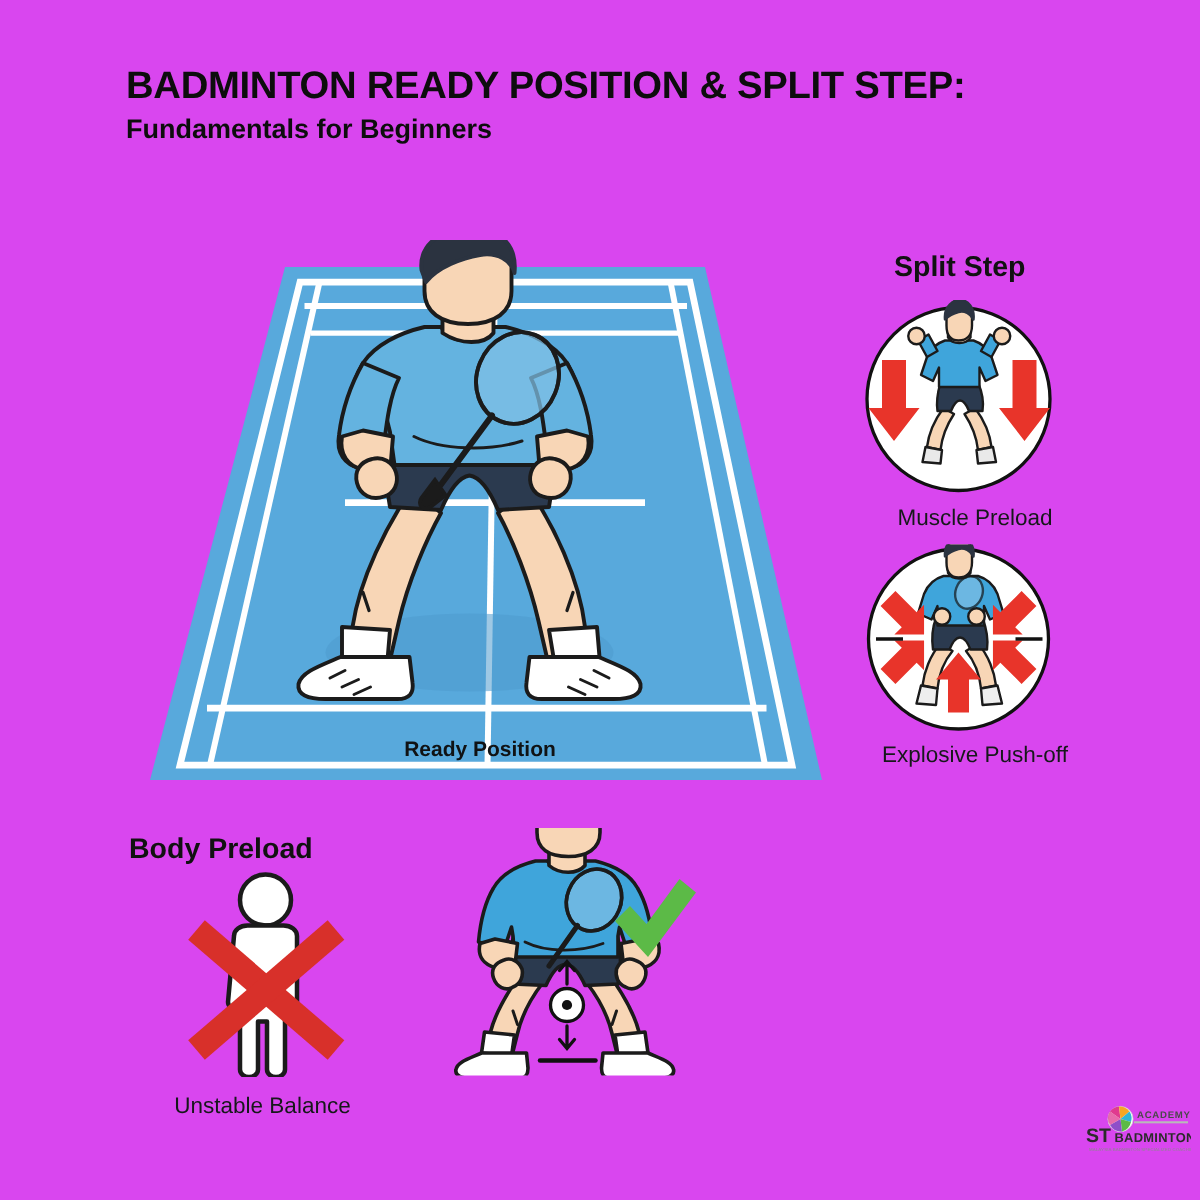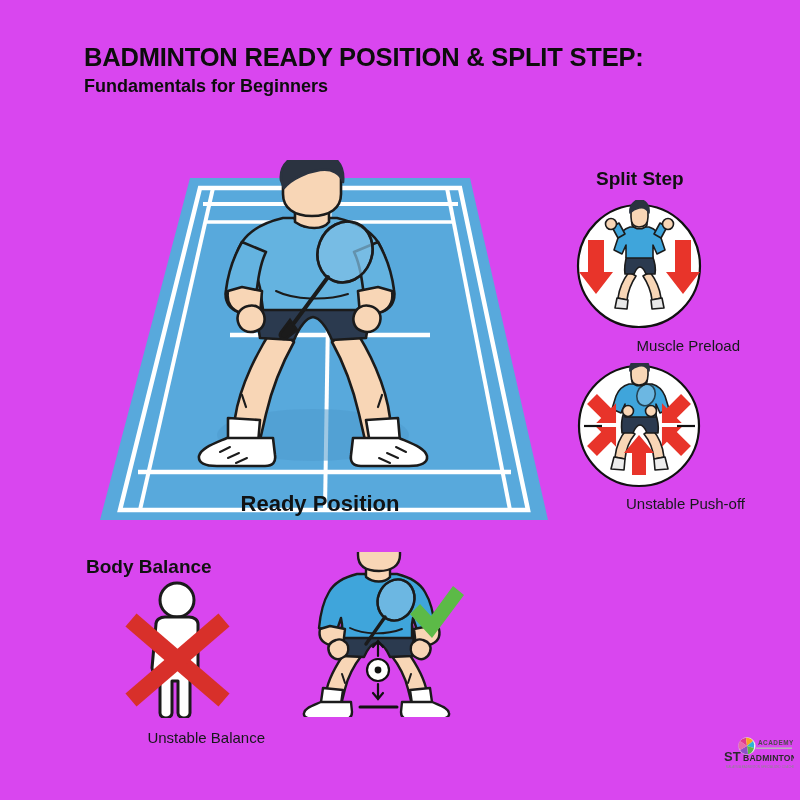--- a/index.html
+++ b/index.html
@@ -52,35 +52,35 @@
     color: #111111;
   }
   #split-step-heading { left: 596px; top: 168px; }
   #body-balance-heading { left: 86px; top: 556px; }
 
   
   .caption {
     position: absolute;
     font-size: 15px;
     color: #16181a;
-    text-align: right;
+    text-align: center;
     white-space: nowrap;
   }
   #caption-muscle-preload { left: 560px; top: 337px; width: 180px; }
   #caption-explosive-pushoff { left: 555px; top: 495px; width: 190px; }
   #caption-unstable { left: 85px; top: 729px; width: 180px; }
   #caption-stable { left: 295px; top: 729px; width: 180px; }
 
   .court-label {
     position: absolute;
     left: 195px;
     top: 491px;
     width: 250px;
     text-align: center;
-    font-size: 22px;
+    font-size: 14px;
     font-weight: bold;
     color: #101214;
     white-space: nowrap;
   }
 
   
   .svg-layer { position: absolute; }
   #court-illustration { left: 70px; top: 160px; }
   #split-step-circle-1 { left: 572px; top: 200px; }
   #split-step-circle-2 { left: 572px; top: 363px; }
@@ -258,23 +258,23 @@
           <path d="M60,112 l14,0 l0,-22 l8,0 l-15,-18 l-15,18 l8,0 Z"></path>
         </g>
       </g>
 
       <g stroke="#111111" stroke-width="2.2">
         <line x1="12" y1="63" x2="30" y2="63"></line>
         <line x1="105" y1="63" x2="123" y2="63"></line>
       </g>
     </svg>
   </div>
-  <div class="caption" id="caption-explosive-pushoff">Unstable Push-off</div>
-
-  <div class="section-heading" id="body-balance-heading">Body Balance</div>
+  <div class="caption" id="caption-explosive-pushoff">Explosive Push-off</div>
+
+  <div class="section-heading" id="body-balance-heading">Body Preload</div>
 
   <div class="svg-layer" id="unstable-figure">
     <svg width="130" height="140" viewBox="0 0 130 140" xmlns="http://www.w3.org/2000/svg">
 
       <g fill="#ffffff" stroke="#1b1b1b" stroke-width="3" stroke-linejoin="round" stroke-linecap="round">
         <circle cx="65" cy="22" r="17"></circle>
         <path d="M44,46 c0,-4 4,-7 9,-7 l24,0 c5,0 9,3 9,7 l0,44 c0,3 -3,5 -6,5 l-2,0 l0,40 c0,3 -3,5 -6,5 c-3,0 -6,-2 -6,-5 l0,-32 l-6,0 l0,32 c0,3 -3,5 -6,5 c-3,0 -6,-2 -6,-5 l0,-40 l-2,0 c-3,0 -6,-2 -6,-5 Z"></path>
       </g>
 
       <g stroke="#d8302a" stroke-width="17" stroke-linecap="butt">

